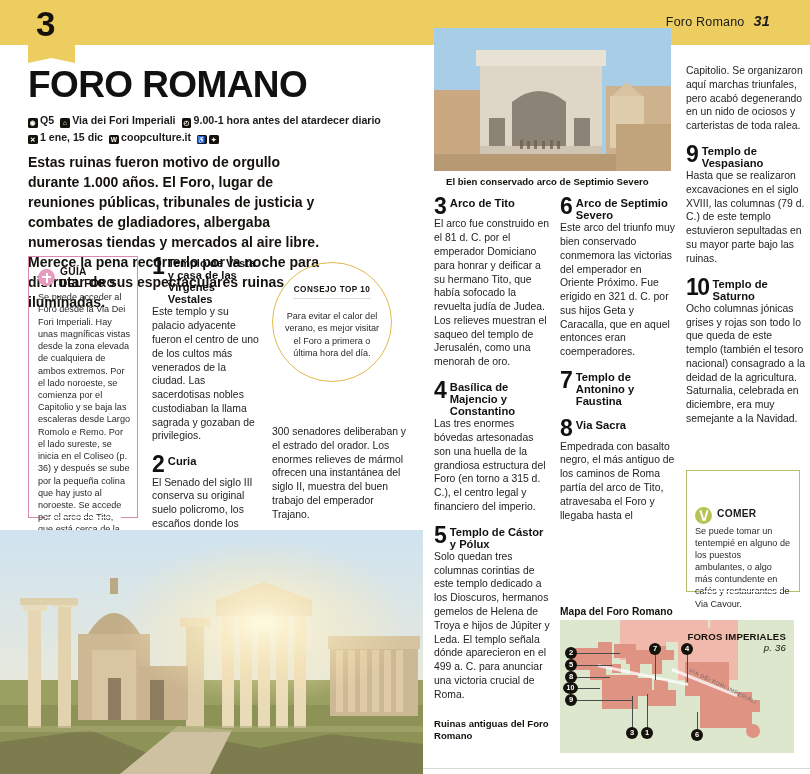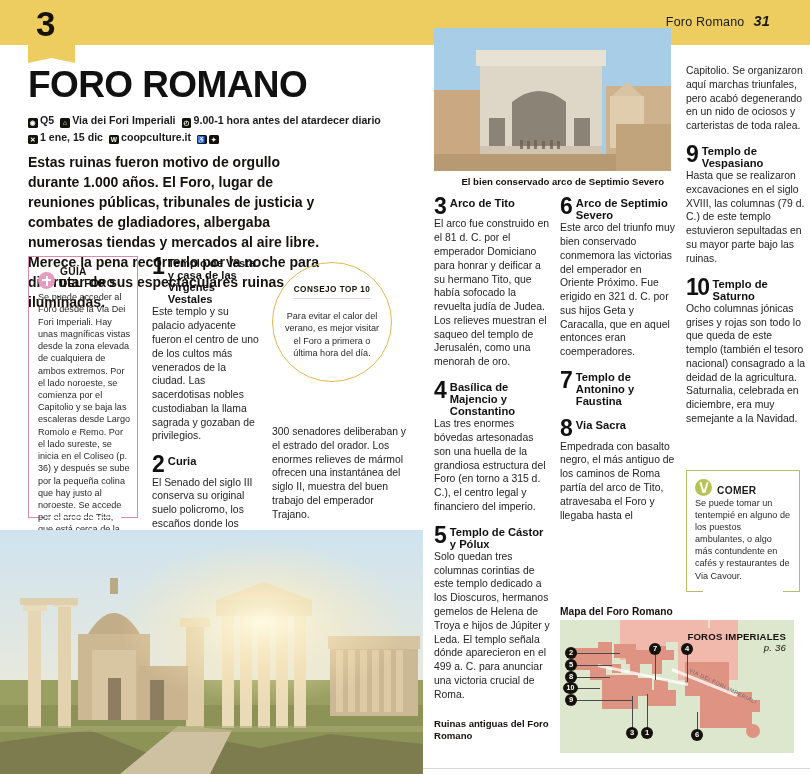--- a/index.html
+++ b/index.html
@@ -64,21 +64,21 @@
     position: absolute; left: 28px; top: 256px;
     width: 110px; height: 262px;
     border: 1.3px solid #d98ab0;
     padding: 8px 7px 6px 9px;
   }
   .guia::after{
     content:""; position:absolute; left:16px; right:16px; bottom:-1.3px; height:1.3px;
     background:#fff;
   }
   .guia-head {
-    display: flex; align-items: flex-end; gap: 5px; margin-bottom: 2px;
+    display: flex; align-items: center; gap: 5px; margin-bottom: 2px;
   }
   .guia-badge {
     width: 17px; height: 17px; border-radius: 50%;
     background: #e59cbf; flex: 0 0 auto;
     position: relative; margin-top: 1px;
   }
   .guia-badge::before, .guia-badge::after {
     content: ""; position: absolute; background: #fff;
   }
   .guia-badge::before { left: 7.5px; top: 3.5px; width: 2px; height: 10px; }
@@ -139,39 +139,39 @@
   .photo-forum {
     position: absolute; left: 0; top: 530px;
     width: 423px; height: 244px;
     background: linear-gradient(#cfe1ec 0%, #ecdcb9 30%, #e6cf9f 52%, #c5ab74 78%, #8b8456 100%);
     overflow: hidden;
   }
   .cap {
     position: absolute; font-size: 9.6px; font-weight: 700;
     line-height: 1.3; color: #15120c;
   }
-  .cap-arch { left: 424px; top: 176px; width: 240px; text-align: right; }
+  .cap-arch { left: 446px; top: 176px; width: 240px; }
   .cap-forum { left: 434px; top: 718px; width: 120px; }
 
   
   .col3 { position: absolute; left: 434px; top: 196px; width: 118px; }
   .col4 { position: absolute; left: 560px; top: 196px; width: 118px; }
   .col5 { position: absolute; left: 686px; top: 64px; width: 120px; }
 
   
   .comer {
     position: absolute; left: 686px; top: 470px;
     width: 114px; height: 122px;
     border: 1.3px solid #b9bd6a;
     padding: 7px 8px 6px 8px;
   }
   .comer::after{
     content:""; position:absolute; left:16px; right:16px; bottom:-1.3px; height:1.3px; background:#fff;
   }
-  .comer-head { display: flex; align-items: flex-end; gap: 5px; margin-bottom: 1px; }
+  .comer-head { display: flex; align-items: flex-start; gap: 5px; margin-bottom: 1px; margin-top: 28px; }
   .comer-badge {
     width: 17px; height: 17px; border-radius: 50%;
     background: #b7c454; flex: 0 0 auto; position: relative;
     margin-top: 1px;
   }
   .comer-badge::before, .comer-badge::after {
     content: ""; position: absolute; top: 3px; width: 1.8px; height: 11px;
     background: #fff;
   }
   .comer-badge::before { left: 5.5px; transform: rotate(-17deg); }

